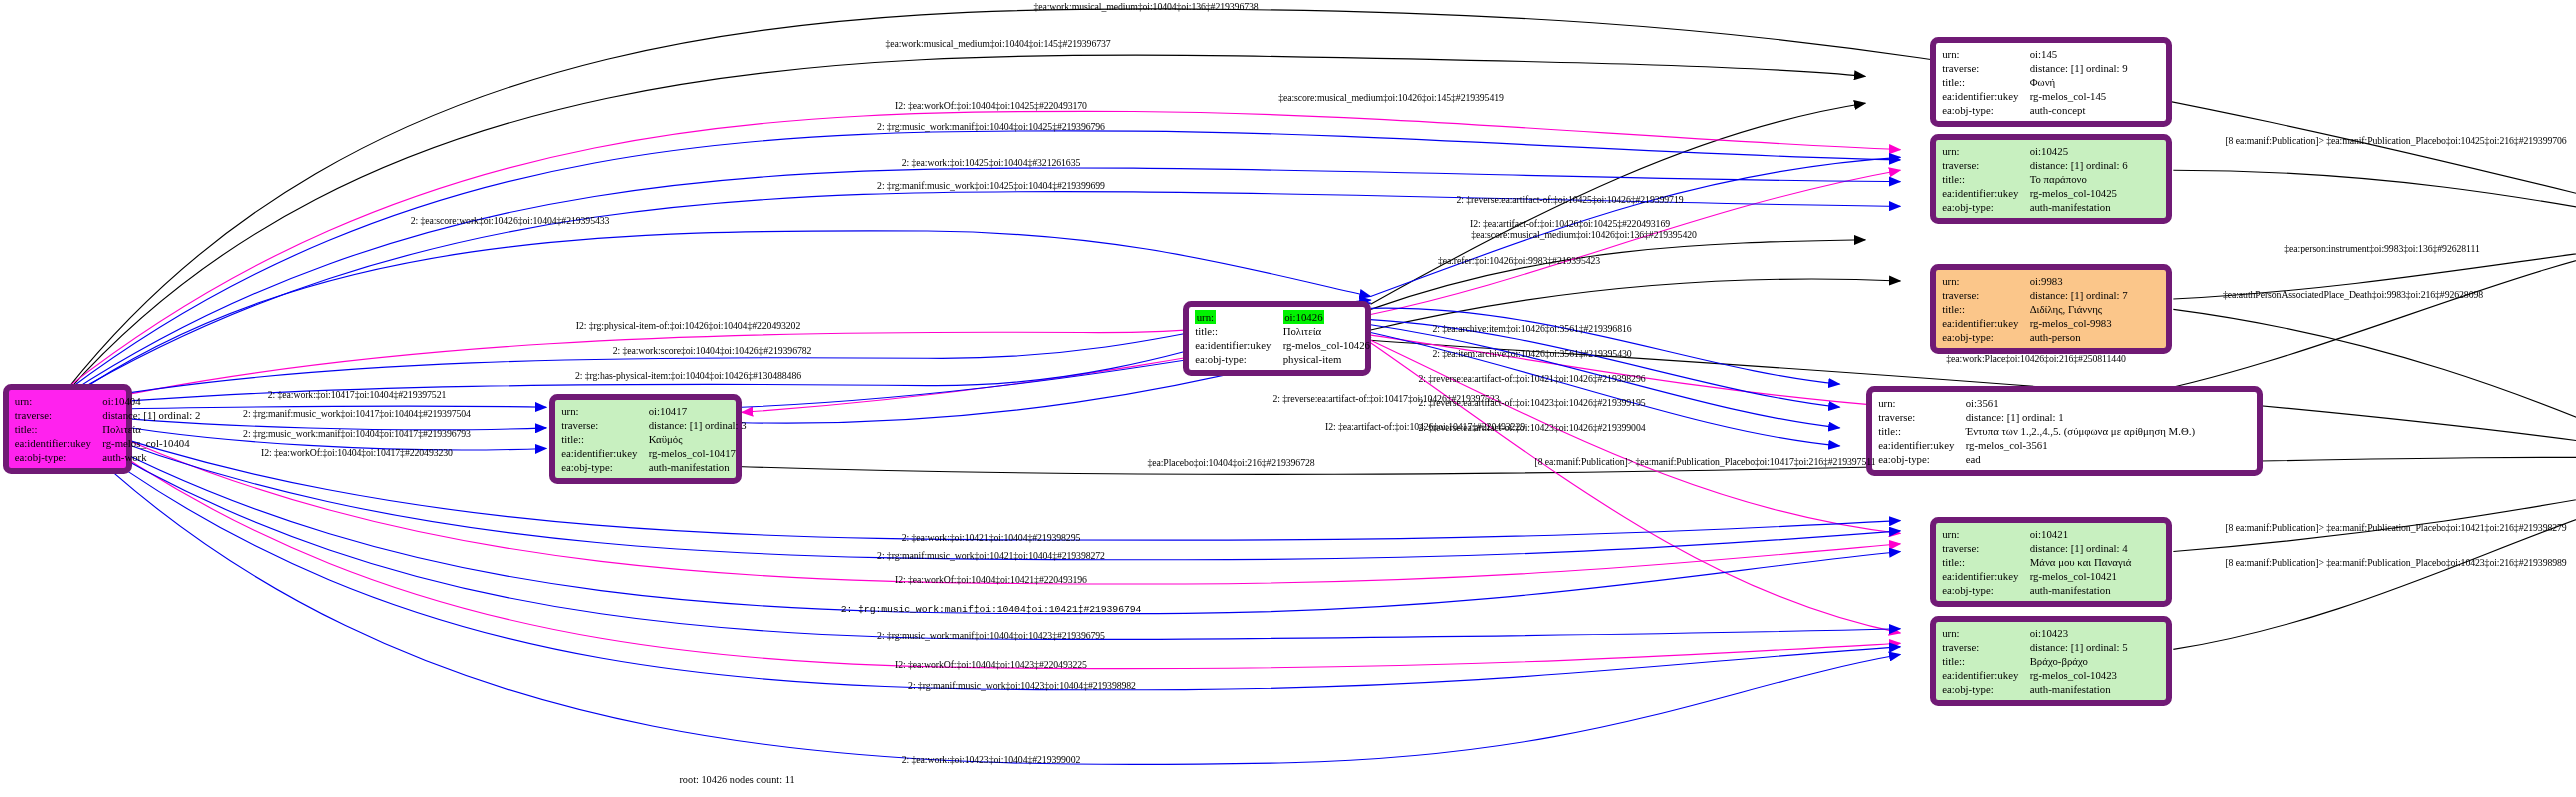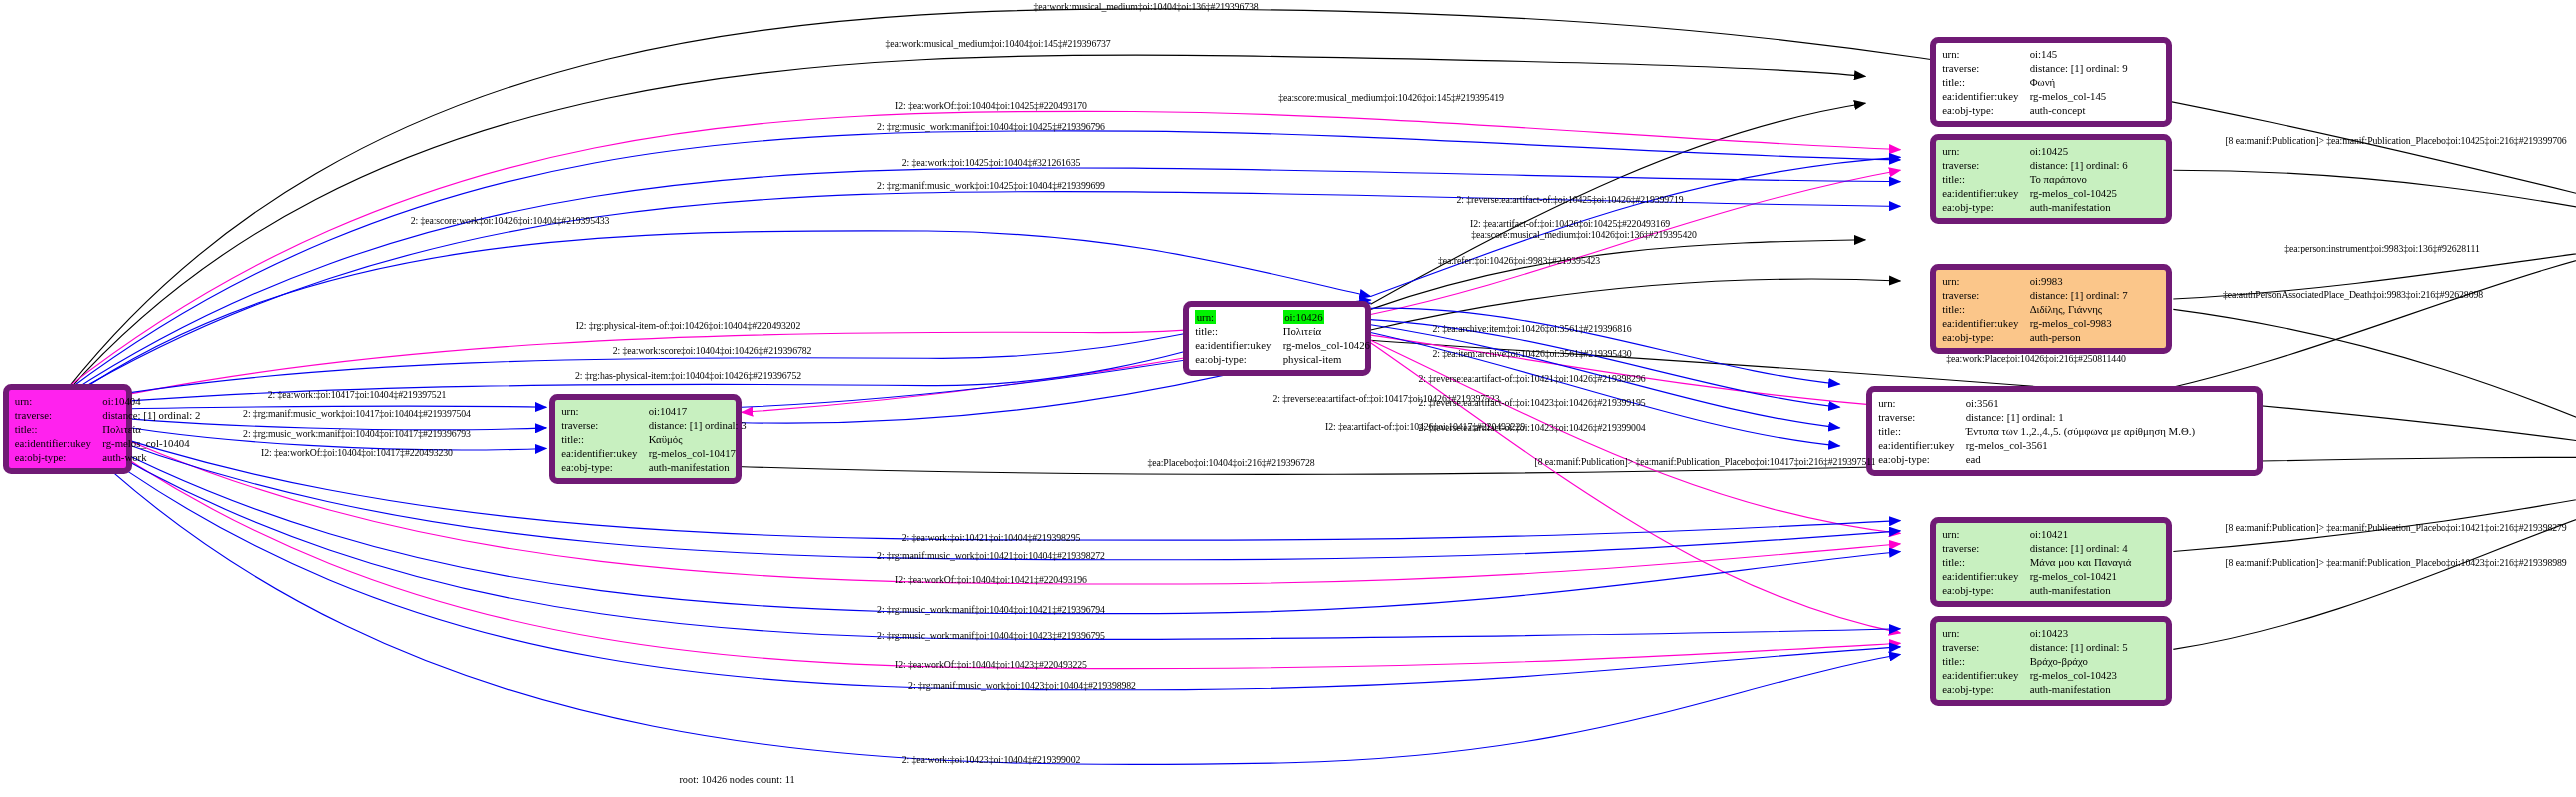--- a/index.html
+++ b/index.html
@@ -394,39 +394,39 @@
       <div class="edge-label" style="left: 1570px; top: 199px;">2: ‡reverse:ea:artifact-of:‡oi:10425‡oi:10426‡#219399719</div>
       <div class="edge-label" style="left: 510px; top: 220px;">2: ‡ea:score:work‡oi:10426‡oi:10404‡#219395433</div>
       <div class="edge-label" style="left: 1570px; top: 223px;">I2: ‡ea:artifact-of:‡oi:10426‡oi:10425‡#220493169</div>
       <div class="edge-label" style="left: 1584px; top: 234px;">‡ea:score:musical_medium‡oi:10426‡oi:136‡#219395420</div>
       <div class="edge-label" style="left: 2382px; top: 248px;">‡ea:person:instrument‡oi:9983‡oi:136‡#92628111</div>
       <div class="edge-label" style="left: 1519px; top: 260px;">‡ea:refer:‡oi:10426‡oi:9983‡#219395423</div>
       <div class="edge-label" style="left: 688px; top: 325px;">I2: ‡rg:physical-item-of:‡oi:10426‡oi:10404‡#220493202</div>
       <div class="edge-label" style="left: 2353px; top: 294px;">‡ea:authPersonAssociatedPlace_Death‡oi:9983‡oi:216‡#92628098</div>
       <div class="edge-label" style="left: 688px; top: 350px; margin-left: 24px;">2: ‡ea:work:score‡oi:10404‡oi:10426‡#219396782</div>
       <div class="edge-label" style="left: 2036px; top: 358px;">‡ea:work:Place‡oi:10426‡oi:216‡#250811440</div>
-      <div class="edge-label" style="left: 688px; top: 375px;">2: ‡rg:has-physical-item:‡oi:10404‡oi:10426‡#219396752</div>
+      <div class="edge-label" style="left: 688px; top: 375px;">2: ‡rg:has-physical-item:‡oi:10404‡oi:10426‡#130488486</div>
       <div class="edge-label" style="left: 1532px; top: 328px;">2: ‡ea:archive:item‡oi:10426‡oi:3561‡#219396816</div>
       <div class="edge-label" style="left: 1532px; top: 353px;">2: ‡ea:item:archive‡oi:10426‡oi:3561‡#219395430</div>
       <div class="edge-label" style="left: 1532px; top: 378px;">2: ‡reverse:ea:artifact-of:‡oi:10421‡oi:10426‡#219398296</div>
       <div class="edge-label" style="left: 1532px; top: 402px;">2: ‡reverse:ea:artifact-of:‡oi:10423‡oi:10426‡#219399195</div>
       <div class="edge-label" style="left: 357px; top: 394px;">2: ‡ea:work:‡oi:10417‡oi:10404‡#219397521</div>
       <div class="edge-label" style="left: 357px; top: 413px;">2: ‡rg:manif:music_work‡oi:10417‡oi:10404‡#219397504</div>
       <div class="edge-label" style="left: 1386px; top: 398px;">2: ‡reverse:ea:artifact-of:‡oi:10417‡oi:10426‡#219397523</div>
       <div class="edge-label" style="left: 357px; top: 433px;">2: ‡rg:music_work:manif‡oi:10404‡oi:10417‡#219396793</div>
       <div class="edge-label" style="left: 1381px; top: 426px; margin-left: 44px;">I2: ‡ea:artifact-of:‡oi:10426‡oi:10417‡#220493229</div>
       <div class="edge-label" style="left: 357px; top: 452px;">I2: ‡ea:workOf:‡oi:10404‡oi:10417‡#220493230</div>
       <div class="edge-label" style="left: 1532px; top: 427px;">2: ‡reverse:ea:artifact-of:‡oi:10423‡oi:10426‡#219399004</div>
       <div class="edge-label" style="left: 1231px; top: 462px;">‡ea:Placebo‡oi:10404‡oi:216‡#219396728</div>
       <div class="edge-label" style="left: 1705px; top: 461px;">[8 ea:manif:Publication]&gt; ‡ea:manif:Publication_Placebo‡oi:10417‡oi:216‡#219397511</div>
       <div class="edge-label" style="left: 2396px; top: 140px;">[8 ea:manif:Publication]&gt; ‡ea:manif:Publication_Placebo‡oi:10425‡oi:216‡#219399706</div>
       <div class="edge-label" style="left: 991px; top: 537px;">2: ‡ea:work:‡oi:10421‡oi:10404‡#219398295</div>
       <div class="edge-label" style="left: 991px; top: 555px;">2: ‡rg:manif:music_work‡oi:10421‡oi:10404‡#219398272</div>
       <div class="edge-label" style="left: 991px; top: 579px;">I2: ‡ea:workOf:‡oi:10404‡oi:10421‡#220493196</div>
-      <div class="edge-label" style="left: 991px; top: 609px;">2: ‡rg:music_work:manif‡oi:10404‡oi:10421‡#219396794</div>
+      <div class="edge-label" style="left: 991px; top: 609px; font-family: Liberation Mono, monospace;">2: ‡rg:music_work:manif‡oi:10404‡oi:10421‡#219396794</div>
       <div class="edge-label" style="left: 991px; top: 635px;">2: ‡rg:music_work:manif‡oi:10404‡oi:10423‡#219396795</div>
       <div class="edge-label" style="left: 991px; top: 664px;">I2: ‡ea:workOf:‡oi:10404‡oi:10423‡#220493225</div>
       <div class="edge-label" style="left: 991px; top: 685px; margin-left: 31px;">2: ‡rg:manif:music_work‡oi:10423‡oi:10404‡#219398982</div>
       <div class="edge-label" style="left: 991px; top: 759px;">2: ‡ea:work:‡oi:10423‡oi:10404‡#219399002</div>
       <div class="edge-label" style="left: 2396px; top: 527px;">[8 ea:manif:Publication]&gt; ‡ea:manif:Publication_Placebo‡oi:10421‡oi:216‡#219398279</div>
       <div class="edge-label" style="left: 2396px; top: 562px;">[8 ea:manif:Publication]&gt; ‡ea:manif:Publication_Placebo‡oi:10423‡oi:216‡#219398989</div>
     </div>
 
   <div class="footer-label" style="left:737px; top:779px;">root: 10426 nodes count: 11</div>
 

